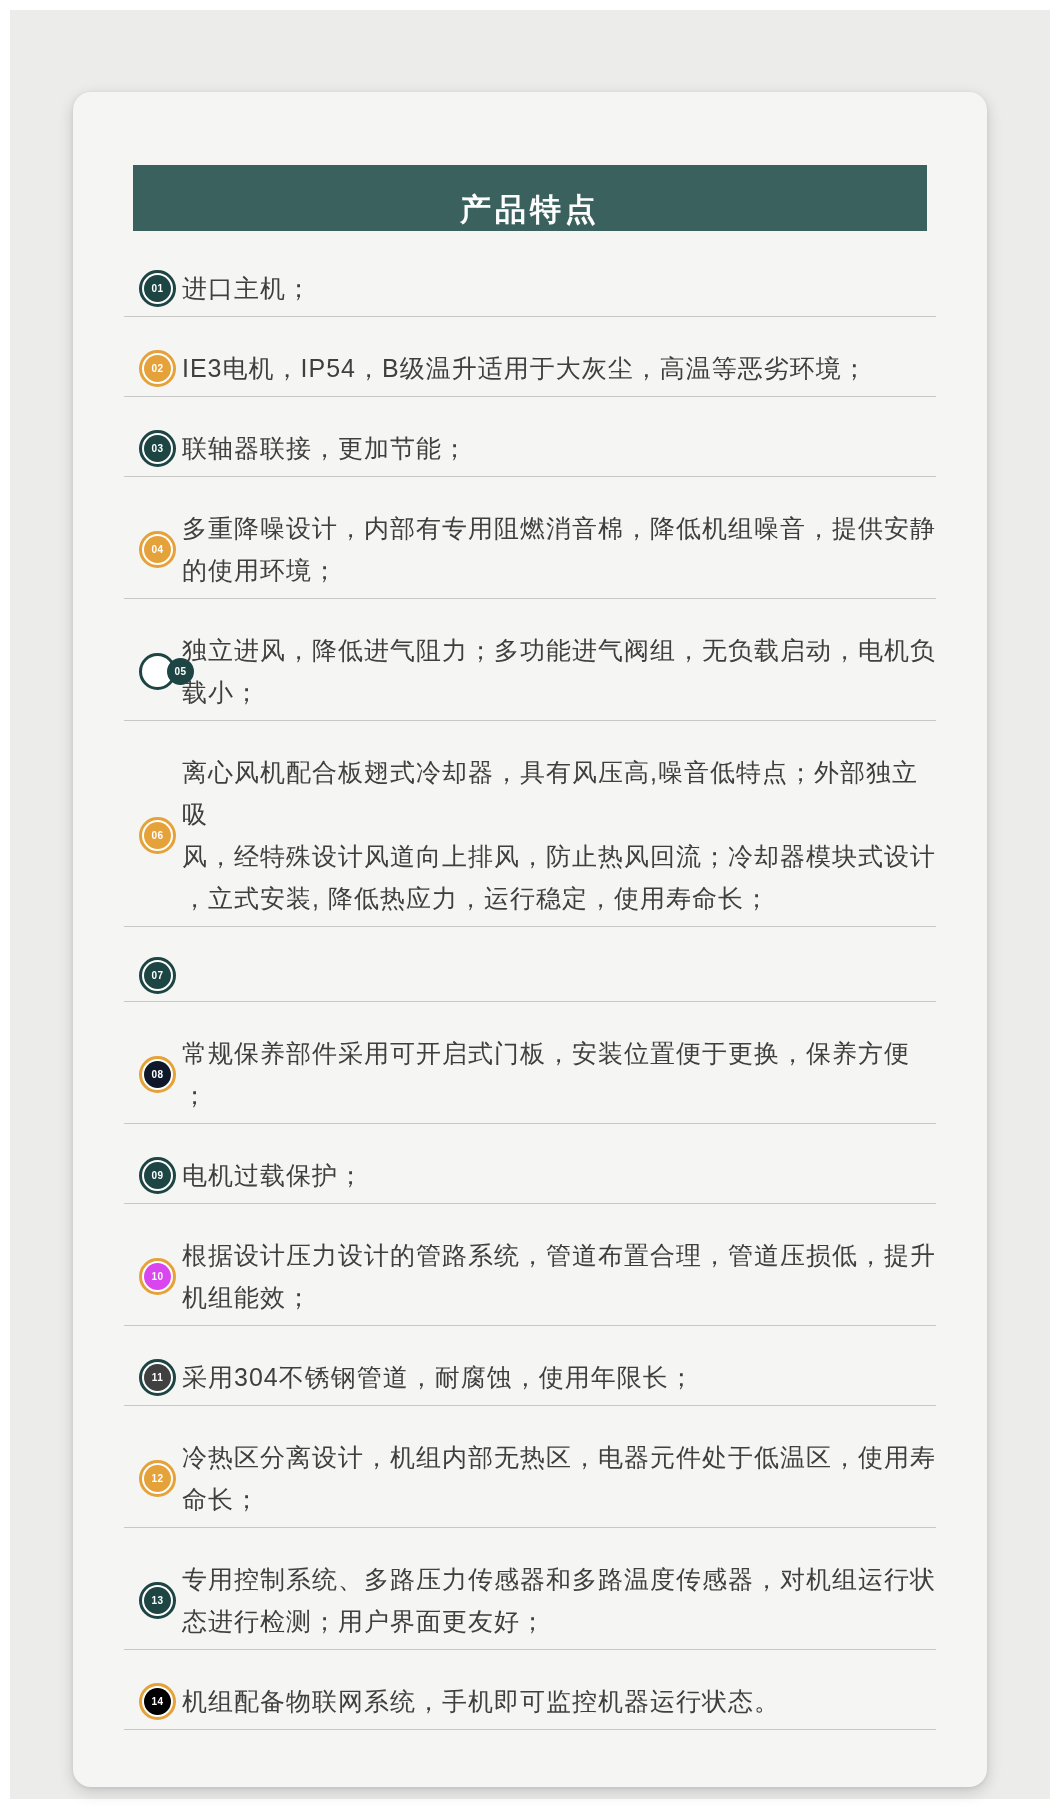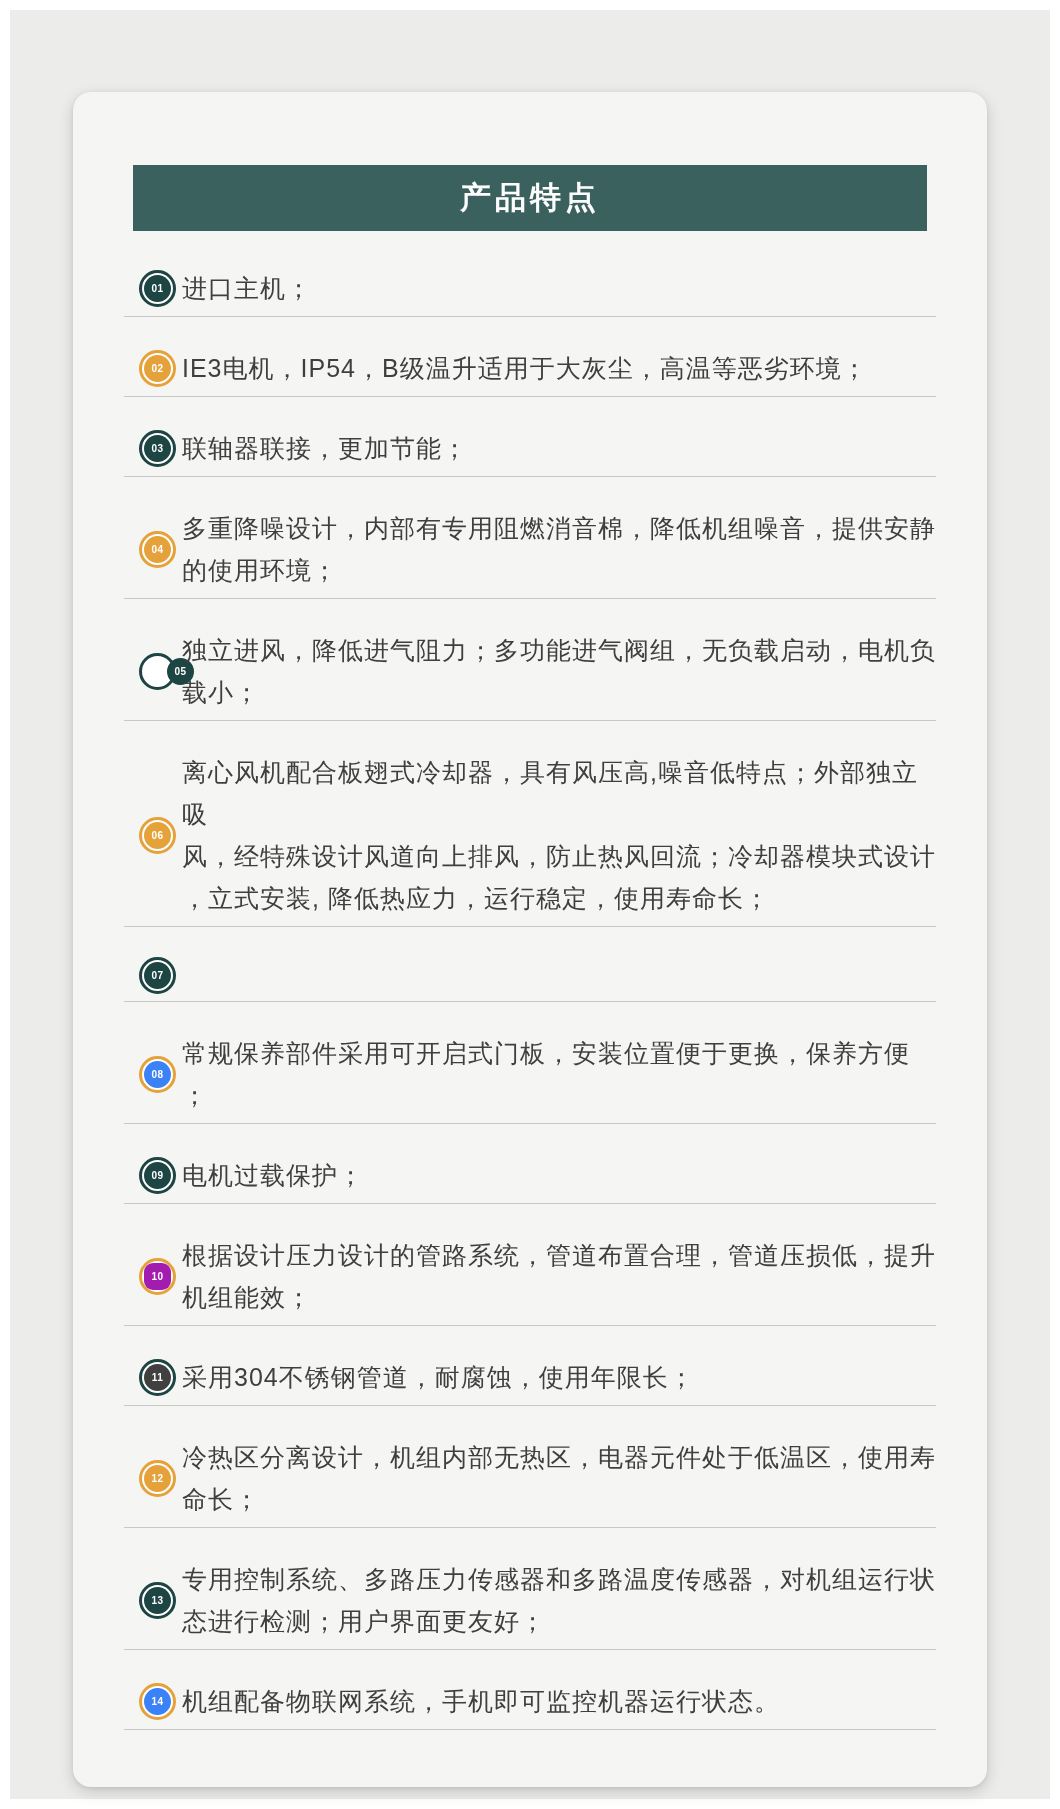--- a/index.html
+++ b/index.html
@@ -21,21 +21,21 @@
     border-radius: 18px;
     box-shadow: 0 5px 16px rgba(0,0,0,0.16), 0 1px 4px rgba(0,0,0,0.08);
     padding-bottom: 57px;
     overflow: hidden;
   }
   .card-header {
     margin: 73px 60px 0 60px;
     height: 66px;
     background: var(--header-bg, #3b615f);
     display: flex;
-    align-items: center;
+    align-items: flex-end;
     justify-content: center;
   }
   .card-title {
     color: #fdfdfd;
     font-size: 31px;
     font-weight: 700;
     letter-spacing: 4px;
   }
   .items {
     margin: 0 51px;
@@ -152,39 +152,39 @@
   <div class="item">
     <div class="badge" style="border-color: rgb(29, 69, 67);">
       <div class="badge-core" style="background: rgb(29, 69, 67);">
         <span class="badge-num">07</span>
       </div>
     </div>
   </div>
 
   <div class="item">
     <div class="badge" style="border-color: rgb(230, 162, 58);">
-      <div class="badge-core" style="background: #3b82f6;">
+      <div class="badge-core" style="background: #0f172a;">
         <span class="badge-num">08</span>
       </div>
     </div>
     <div class="item-text">常规保养部件采用可开启式门板，安装位置便于更换，保养方便 ；</div>
   </div>
 
   <div class="item">
     <div class="badge" style="border-color: rgb(29, 69, 67);">
       <div class="badge-core" style="background: rgb(29, 69, 67);">
         <span class="badge-num">09</span>
       </div>
     </div>
     <div class="item-text">电机过载保护；</div>
   </div>
 
   <div class="item">
     <div class="badge" style="border-color: rgb(230, 162, 58);">
-      <div class="badge-core" style="background: #a21caf; border-radius: 9px;">
+      <div class="badge-core" style="background: #d946ef;">
         <span class="badge-num">10</span>
       </div>
     </div>
     <div class="item-text">根据设计压力设计的管路系统，管道布置合理，管道压损低，提升
 机组能效；</div>
   </div>
 
   <div class="item">
     <div class="badge" style="border-color: rgb(29, 69, 67);">
       <div class="badge-core" style="background: #404040;">
@@ -209,21 +209,21 @@
       <div class="badge-core" style="background: rgb(29, 69, 67);">
         <span class="badge-num">13</span>
       </div>
     </div>
     <div class="item-text">专用控制系统、多路压力传感器和多路温度传感器，对机组运行状
 态进行检测；用户界面更友好；</div>
   </div>
 
   <div class="item">
     <div class="badge" style="border-color: rgb(230, 162, 58);">
-      <div class="badge-core" style="background: #3b82f6;">
+      <div class="badge-core" style="background: #000000;">
         <span class="badge-num">14</span>
       </div>
     </div>
     <div class="item-text">机组配备物联网系统，手机即可监控机器运行状态。</div>
   </div>
 </div>
   </div>
 </div>
 
 </body></html>

